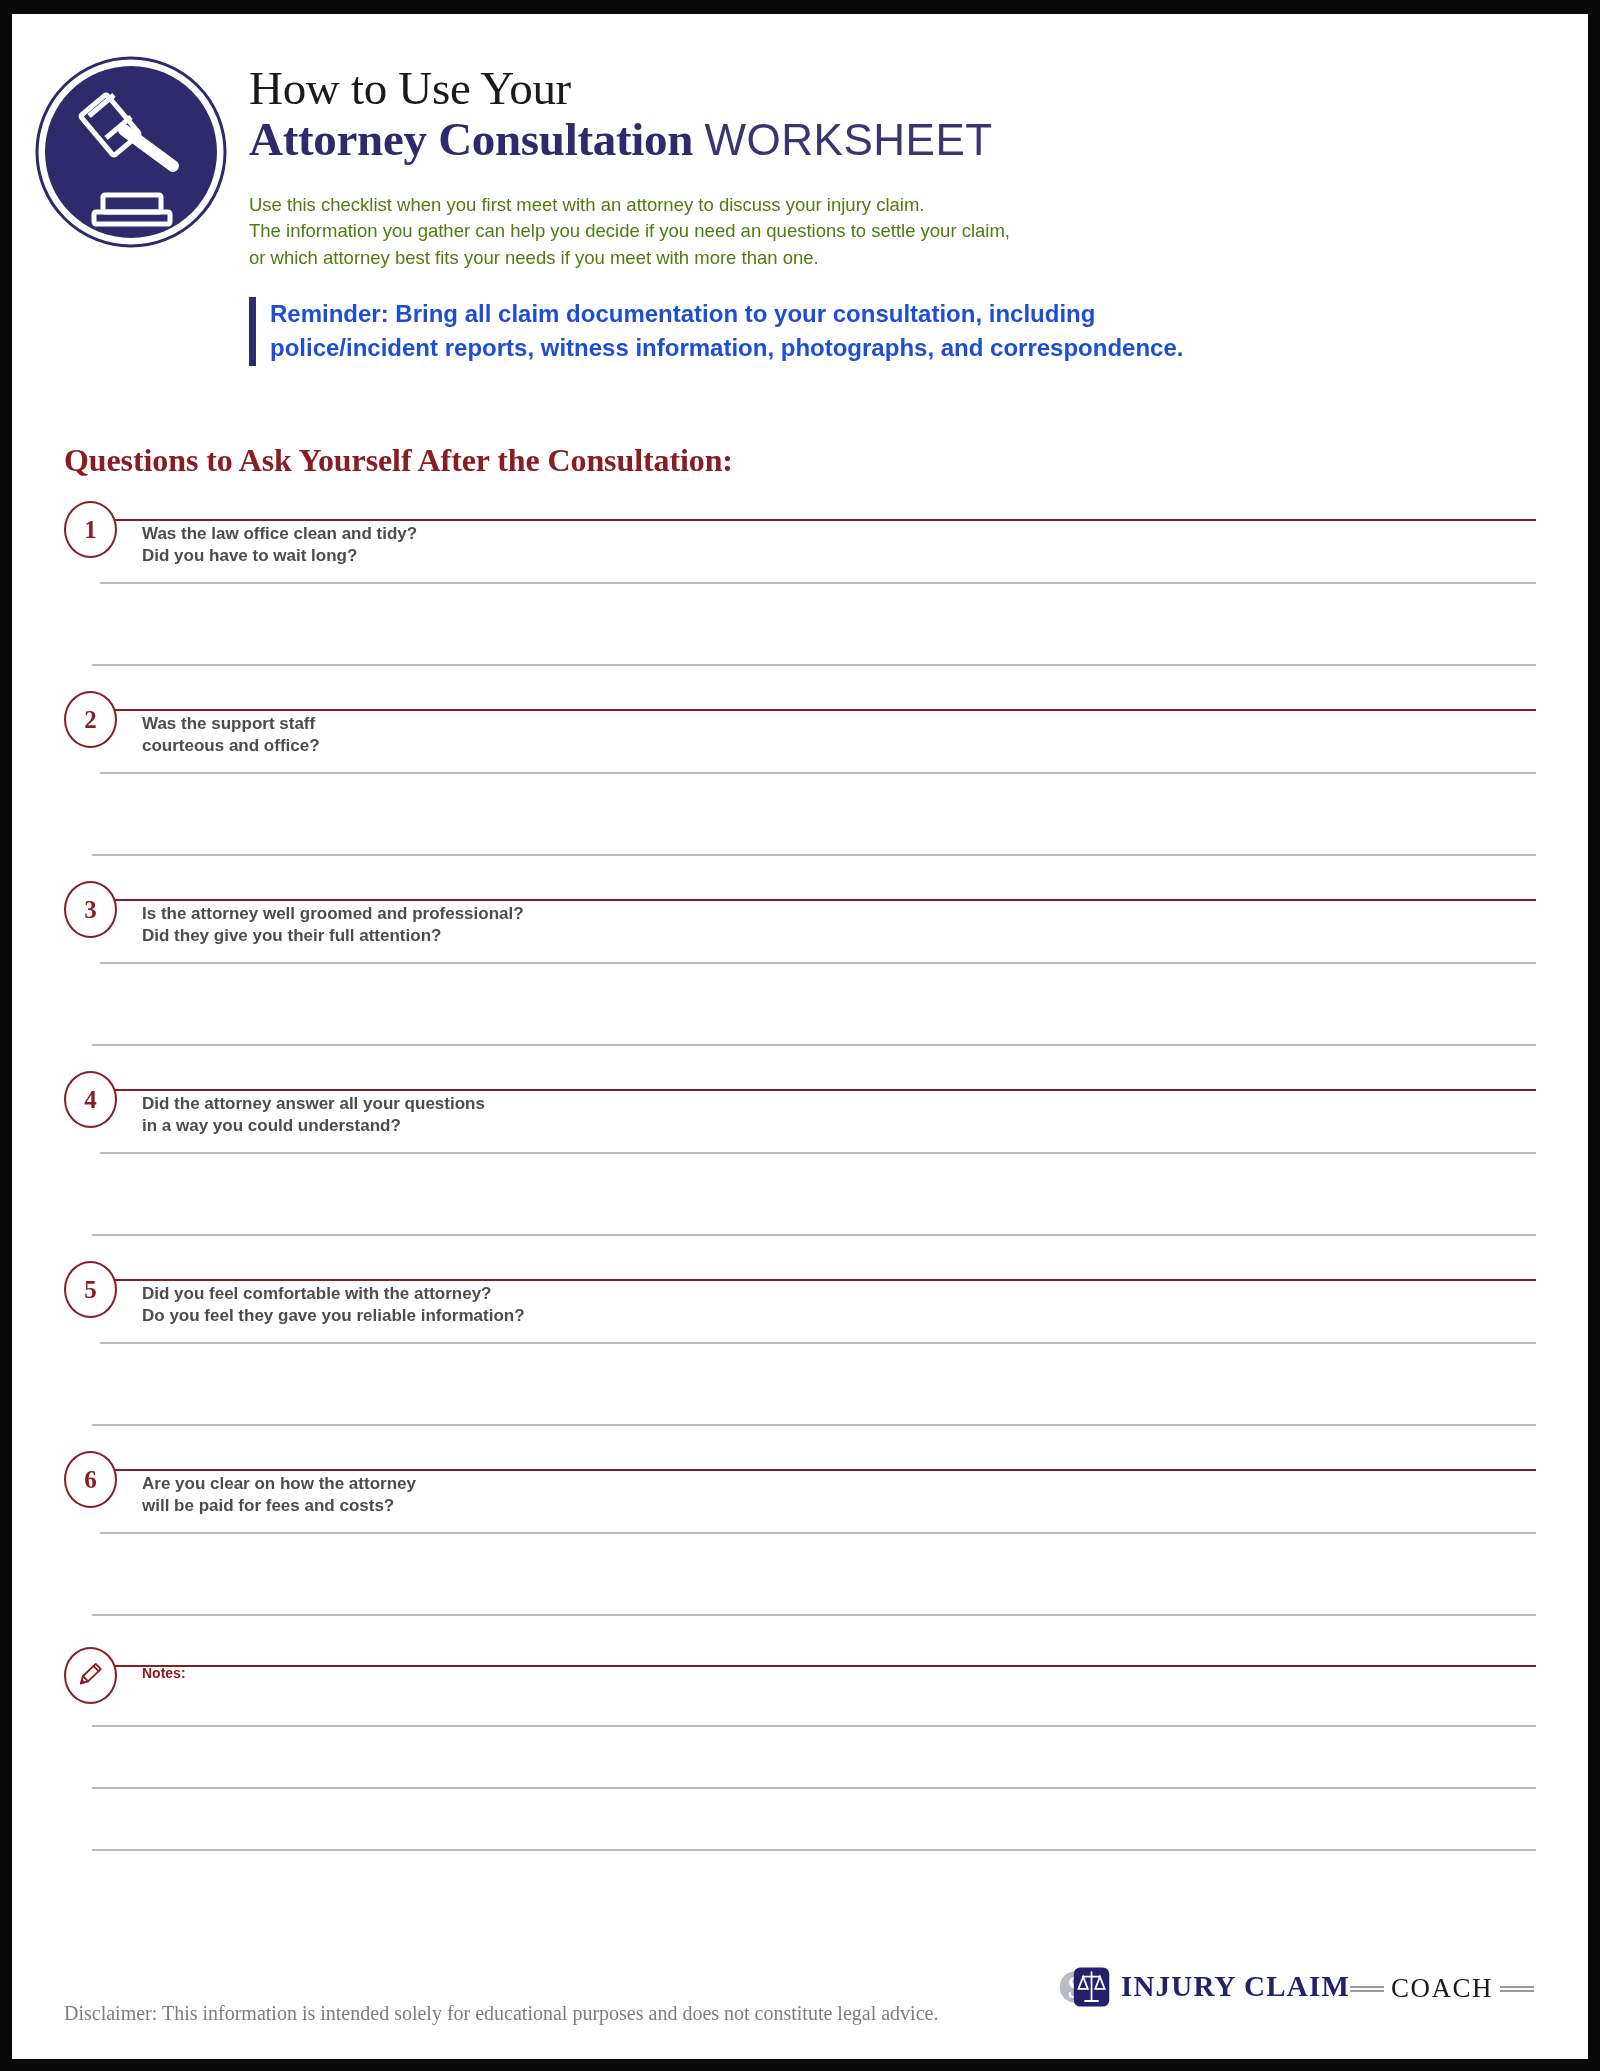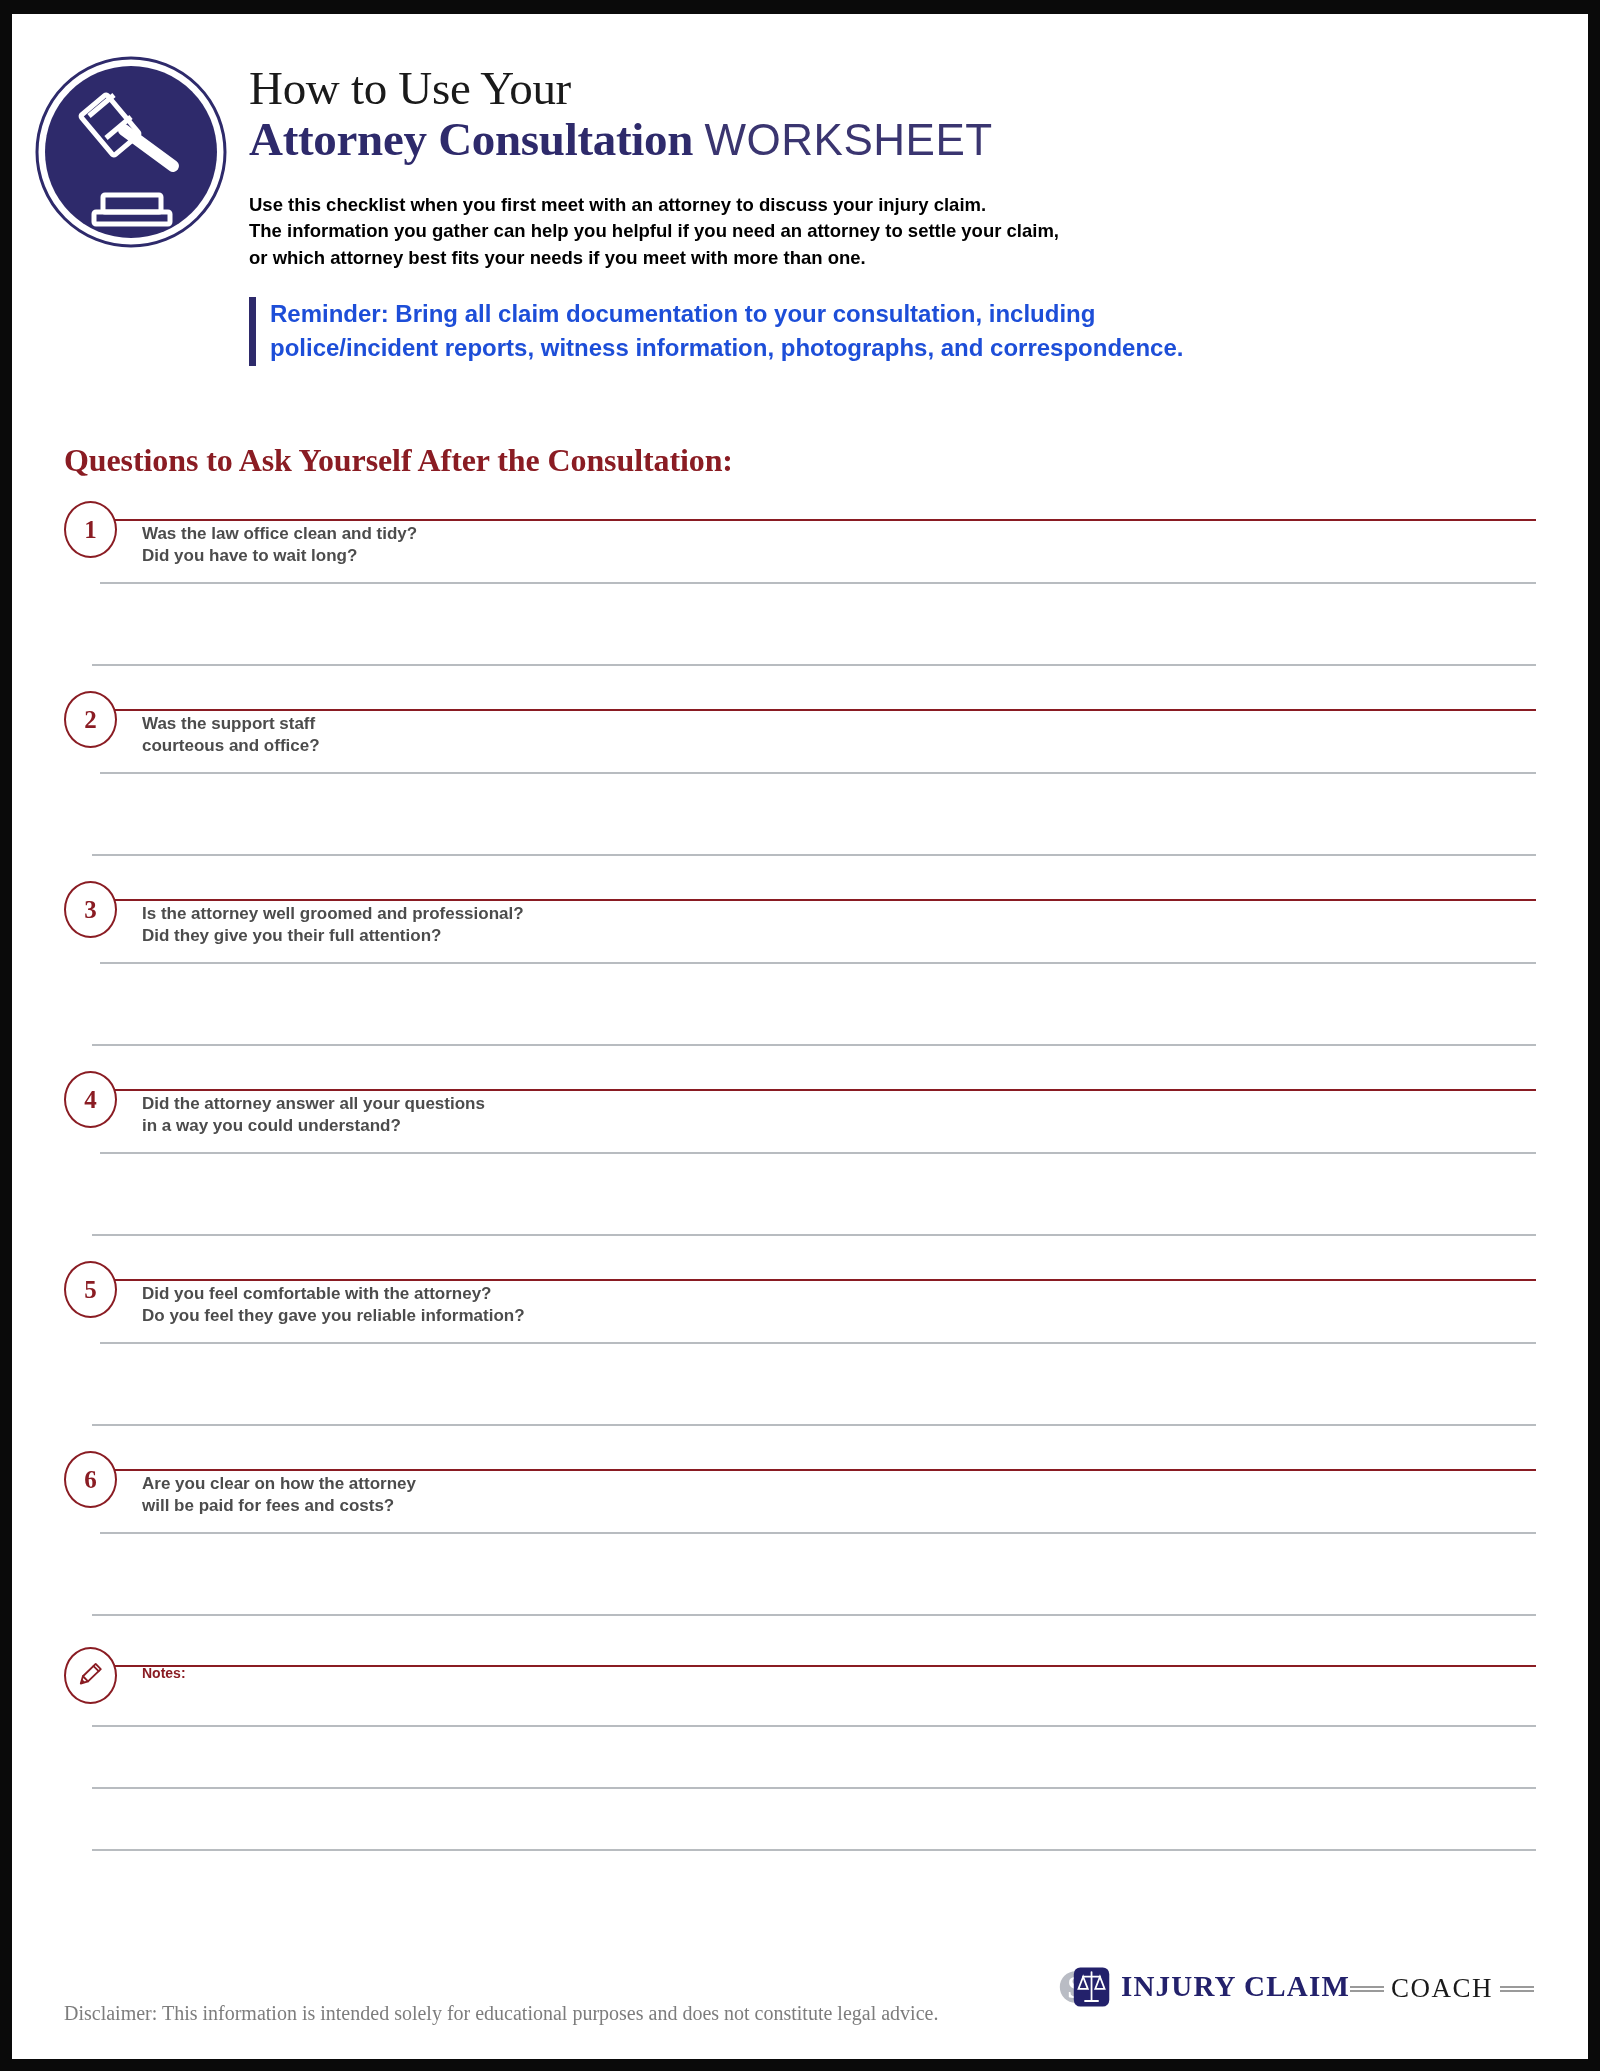--- a/index.html
+++ b/index.html
@@ -76,22 +76,21 @@
     font-weight: 300;
     font-size: 44px;
     color: #3a3570;
     letter-spacing: 0.5px;
   }
 
   .intro {
     margin-top: 26px;
     font-size: 18.5px;
     line-height: 1.44;
-    color: #000000;
-    font-weight: bold;
+    color: #4d7c0f;
   }
 
   .reminder {
     margin-top: 26px;
     display: flex;
     align-items: stretch;
   }
   .reminder-bar {
     width: 7px;
     background: #2e2a6b;
@@ -325,21 +324,21 @@
       </div>
 
       <div class="header-text">
         <div class="title-line1">How to Use Your</div>
         <div class="title-line2">
           <span class="bold-part">Attorney Consultation</span><span> </span><span class="light-part">WORKSHEET</span>
         </div>
 
         <div class="intro">
           <div>Use this checklist when you first meet with an attorney to discuss your injury claim.</div>
-          <div>The information you gather can help you helpful if you need an attorney to settle your claim,</div>
+          <div>The information you gather can help you decide if you need an questions to settle your claim,</div>
           <div>or which attorney best fits your needs if you meet with more than one.</div>
         </div>
 
         <div class="reminder">
           <div class="reminder-bar"></div>
           <div class="reminder-text">
             <div>Reminder: Bring all claim documentation to your consultation, including</div>
             <div>police/incident reports, witness information, photographs, and correspondence.</div>
           </div>
         </div>

